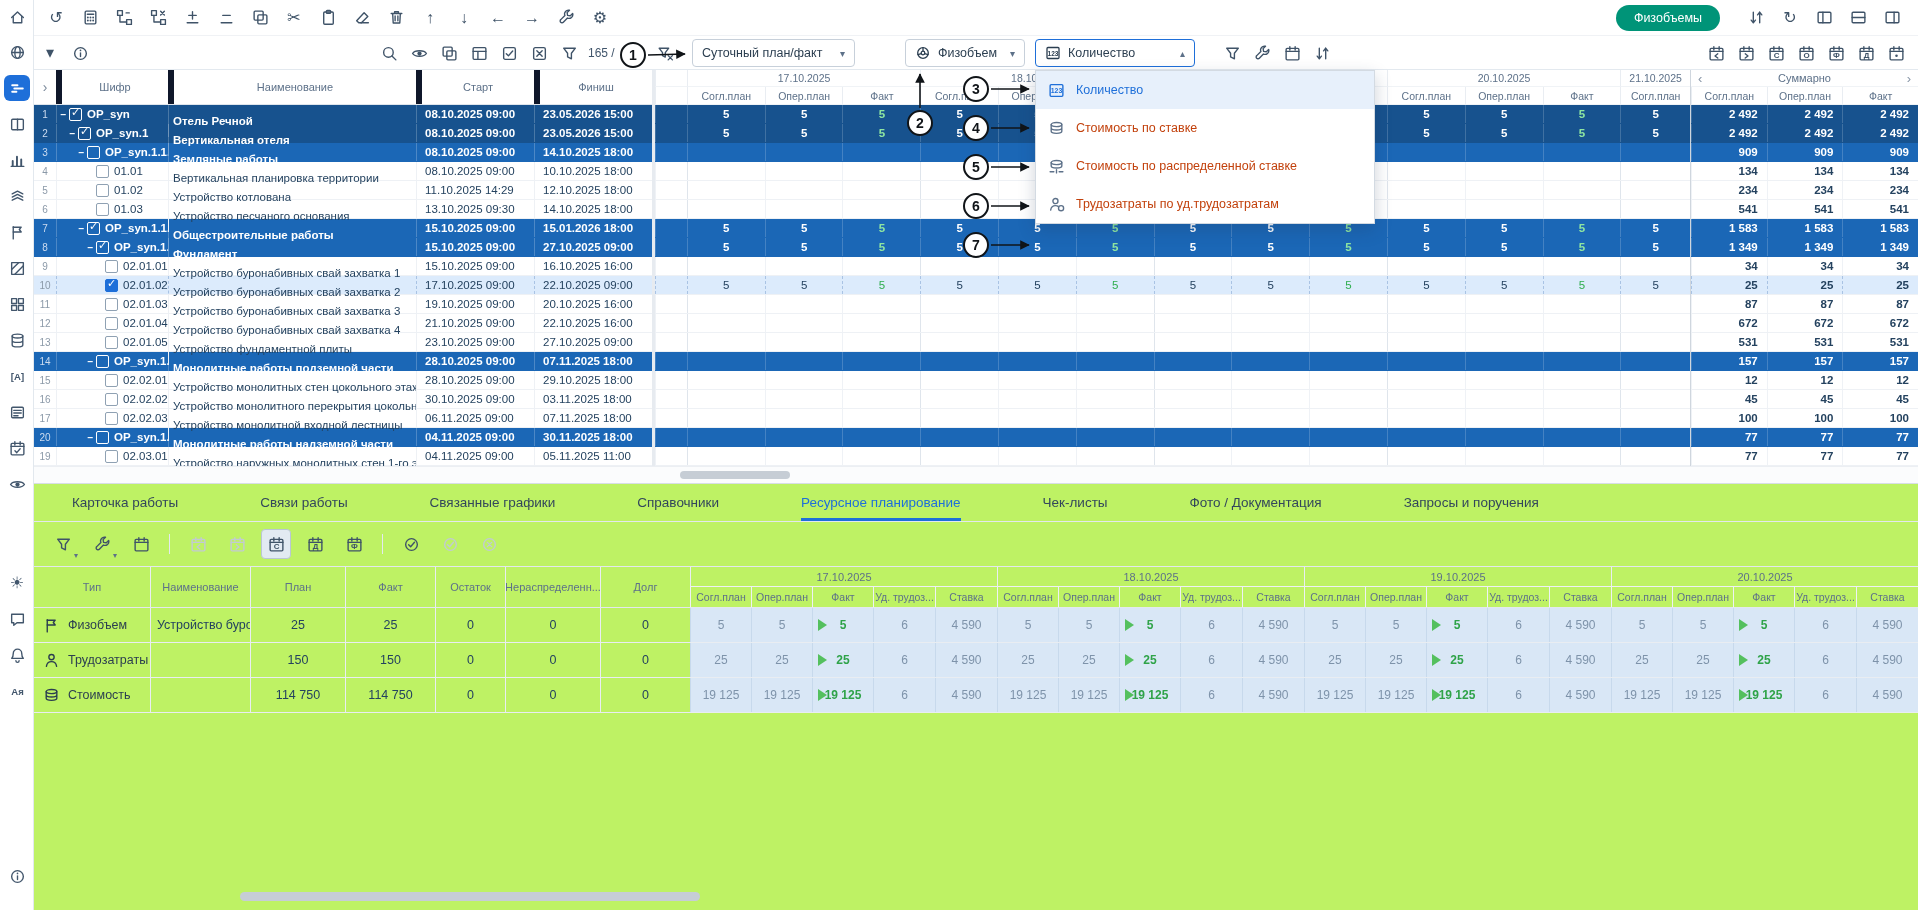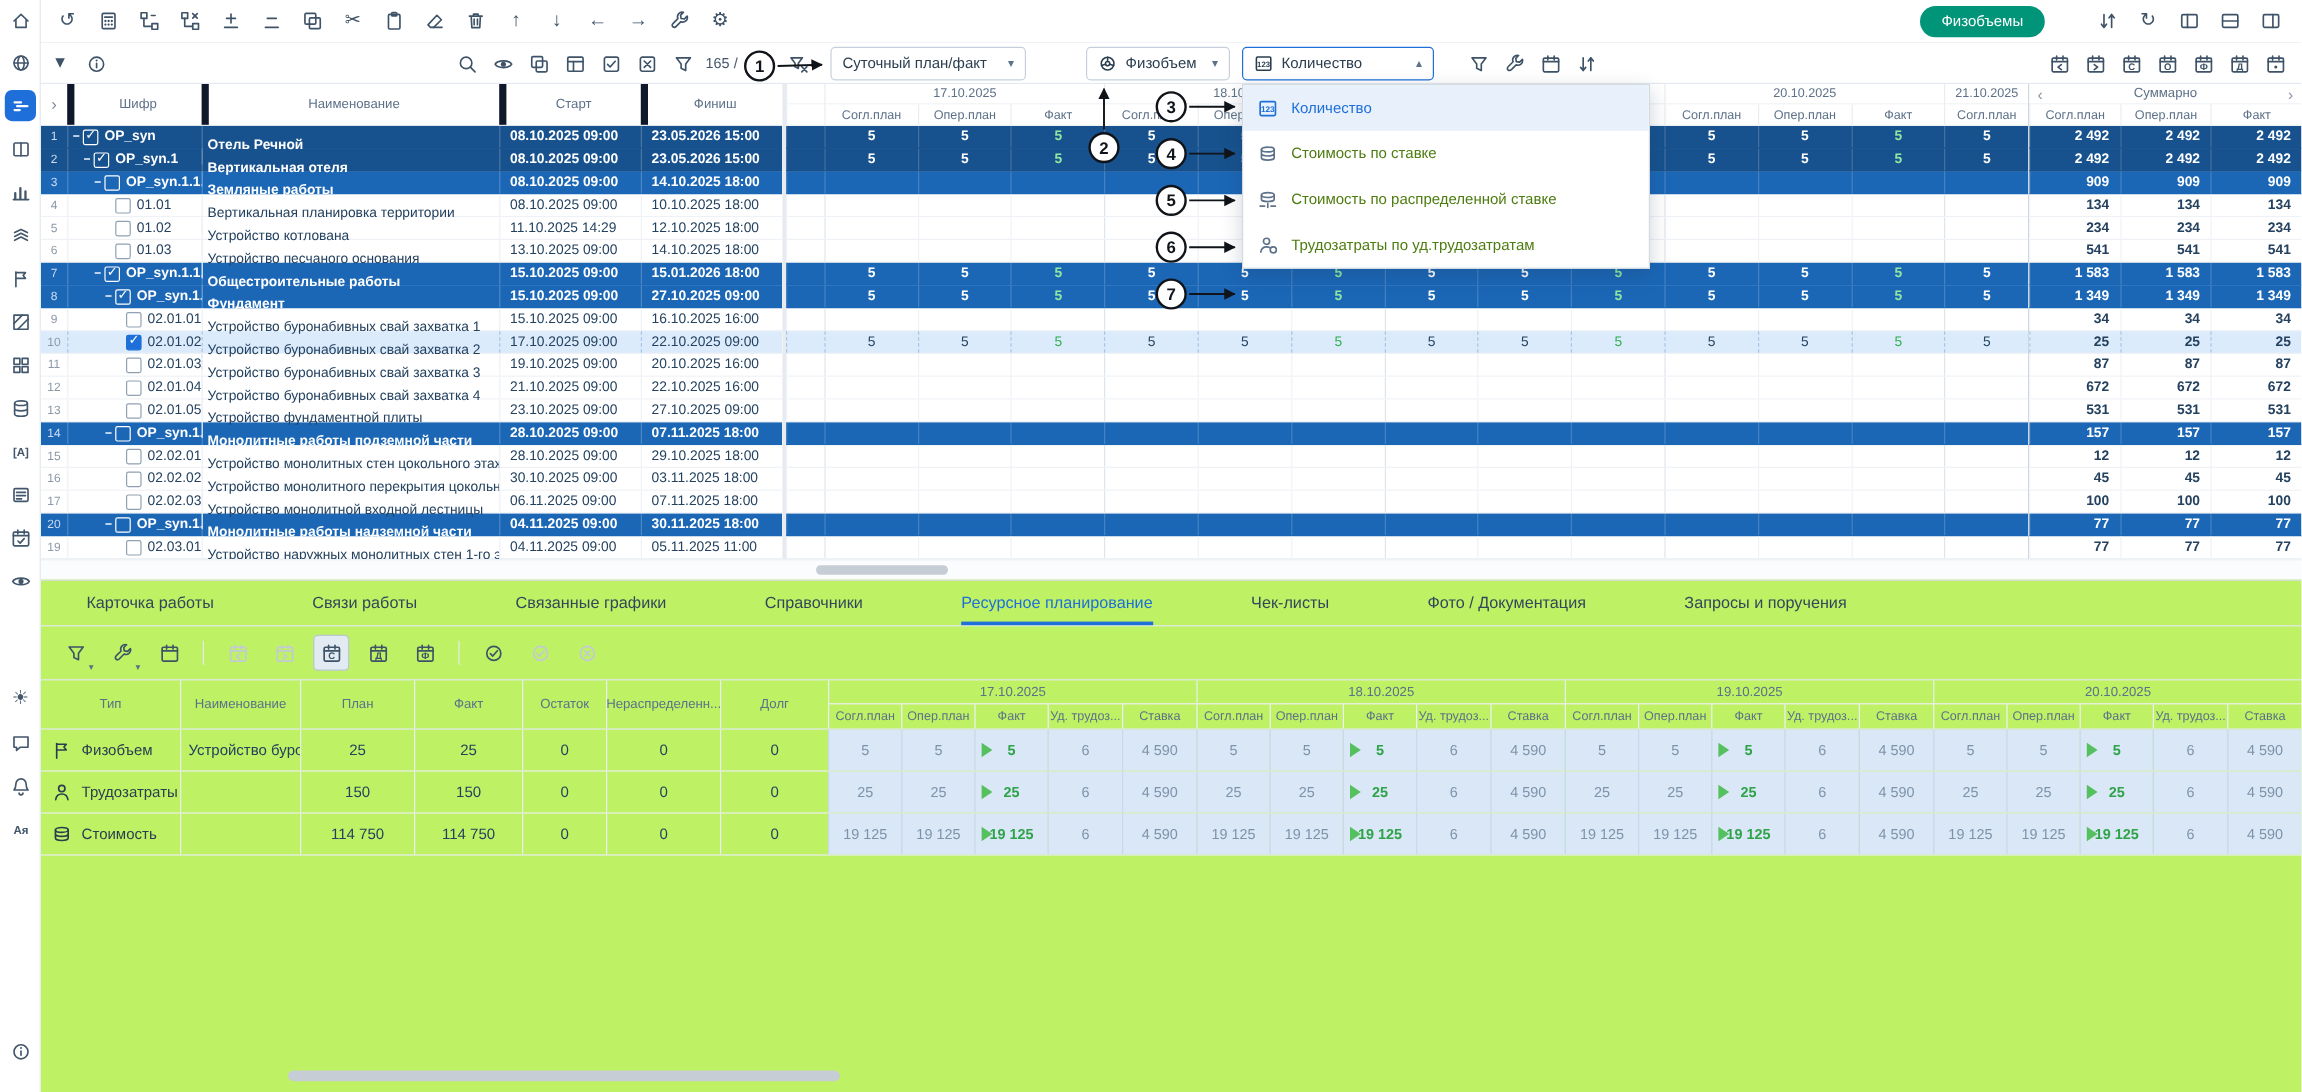--- a/index.html
+++ b/index.html
@@ -13,21 +13,21 @@
   .sidebar{position:absolute;left:0;top:0;bottom:0;width:34px;background:#fff;border-right:1px solid #e2e8ee;z-index:6}
   .sb-group{position:absolute;left:0;width:34px;display:flex;flex-direction:column;align-items:center}
   .sb-it{height:36px;width:34px;display:flex;align-items:center;justify-content:center;color:#42566c;cursor:pointer}
   .sb-group:first-child .sb-it:first-child{height:34px}
   .sb-wrap{display:flex;align-items:center;justify-content:center;width:26px;height:26px;border-radius:6px}
   .sb-it.active .sb-wrap{background:#1e6fd9;color:#fff}
   
   .tb1{position:absolute;left:34px;top:0;right:0;height:36px;display:flex;align-items:center;padding:0 12px 0 8px;border-bottom:1px solid #f0f2f5;background:#fff}
   .tbtn{width:28px;height:28px;display:inline-flex;align-items:center;justify-content:center;background:none;border:none;color:#3f5368;border-radius:4px;position:relative;flex:none}
   .tb1-left{display:flex;align-items:center;gap:6px}
-  .tb1-right{margin-left:auto;display:flex;align-items:center;gap:22px}
+  .tb1-right{margin-left:auto;display:flex;align-items:center;gap:6px}
   .phys-btn{background:#009478;color:#fff;border:none;border-radius:14px;height:26px;padding:0 18px;font-size:12.5px;margin-right:16px}
   
   .tb2{position:absolute;left:34px;top:36px;right:0;height:34px;border-bottom:1px solid #e3e9ef;background:#fff;z-index:4}
   .tb2-abs{position:absolute;top:3px;display:flex;align-items:center;gap:2px}
   .counter{font-size:12px;color:#42566c;white-space:nowrap;padding:0 3px}
   .dd{position:absolute;top:3px;height:28px;border:1px solid #c7d0da;border-radius:4px;background:#fff;display:flex;align-items:center;padding:0 9px;gap:7px;font-size:12.5px;color:#2b3e50;cursor:pointer;white-space:nowrap}
   .dd.open{border:1.5px solid #1e6fd9}
   .dd .car{margin-left:auto;font-size:10px;color:#5d7189}
   .dd .icn svg{width:16px;height:16px}
   
@@ -110,21 +110,21 @@
   .rc:first-child{border-left:none}
   .rc.type{justify-content:flex-start;padding-left:9px;gap:8px;color:#2b3e50}
   .rc.nm{justify-content:flex-start;padding-left:6px}
   .dcell{display:flex;align-items:center;justify-content:center;font-size:12px;background:#d9e7f6;border-left:1px solid #c7d9ec;color:#7e93aa;position:relative;overflow:hidden}
   .dcell.fact{color:#2fa349;font-weight:bold}
   .dcell.fact::before{content:"";position:absolute;left:5px;top:50%;transform:translateY(-50%);border-top:6px solid transparent;border-bottom:6px solid transparent;border-left:9px solid #54c05e}
   .page-hscroll{position:absolute;left:0;right:0;top:406px;height:12px}
   .hthumb2{position:absolute;left:206px;top:2px;width:460px;height:9px;border-radius:5px;background:#c6cdd5}
   
   .menu{position:absolute;left:1035px;top:70px;min-width:340px;background:#fff;border:1px solid #d3dae2;box-shadow:0 6px 16px rgba(30,50,80,.22);z-index:40}
-  .mi{height:38px;display:flex;align-items:center;gap:11px;padding:0 14px 0 12px;font-size:12.5px;color:#4d7c0f;cursor:pointer;white-space:nowrap}
+  .mi{height:38px;display:flex;align-items:center;gap:11px;padding:0 14px 0 12px;font-size:12.5px;color:#c2410c;cursor:pointer;white-space:nowrap}
   .mi .icn{color:#5d7189}
   .mi.sel{background:#e7f0fb;color:#1e6fd9}
   .mi.sel .icn{color:#1e6fd9}
   
   .overlay{position:absolute;left:0;top:0;width:1918px;height:910px;z-index:55;pointer-events:none}
   .callout{position:absolute;width:26px;height:26px;border:2px solid #101418;border-radius:50%;background:#fff;display:flex;align-items:center;justify-content:center;font-weight:bold;font-size:14px;color:#101418;z-index:60}
 </style>
 </head>
 <body>
 
@@ -737,21 +737,21 @@
       <div class="c-fin">12.10.2025 18:00</div>
     </div>
     <div class="wrow leaf">
       <div class="c-num">6</div>
       <div class="c-code" style="padding-left:29px">
         <span class="exp"></span>
         <span class="cb unchecked"></span>
         <span>01.03</span>
       </div>
       <div class="c-name">Устройство песчаного основания</div>
-      <div class="c-start">13.10.2025 09:00</div>
+      <div class="c-start">13.10.2025 09:30</div>
       <div class="c-fin">14.10.2025 18:00</div>
     </div>
     <div class="wrow group">
       <div class="c-num">7</div>
       <div class="c-code" style="padding-left:20px">
         <span class="exp">−</span>
         <span class="cb checked"></span>
         <span>OP_syn.1.1.2</span>
       </div>
       <div class="c-name">Общестроительные работы</div>

